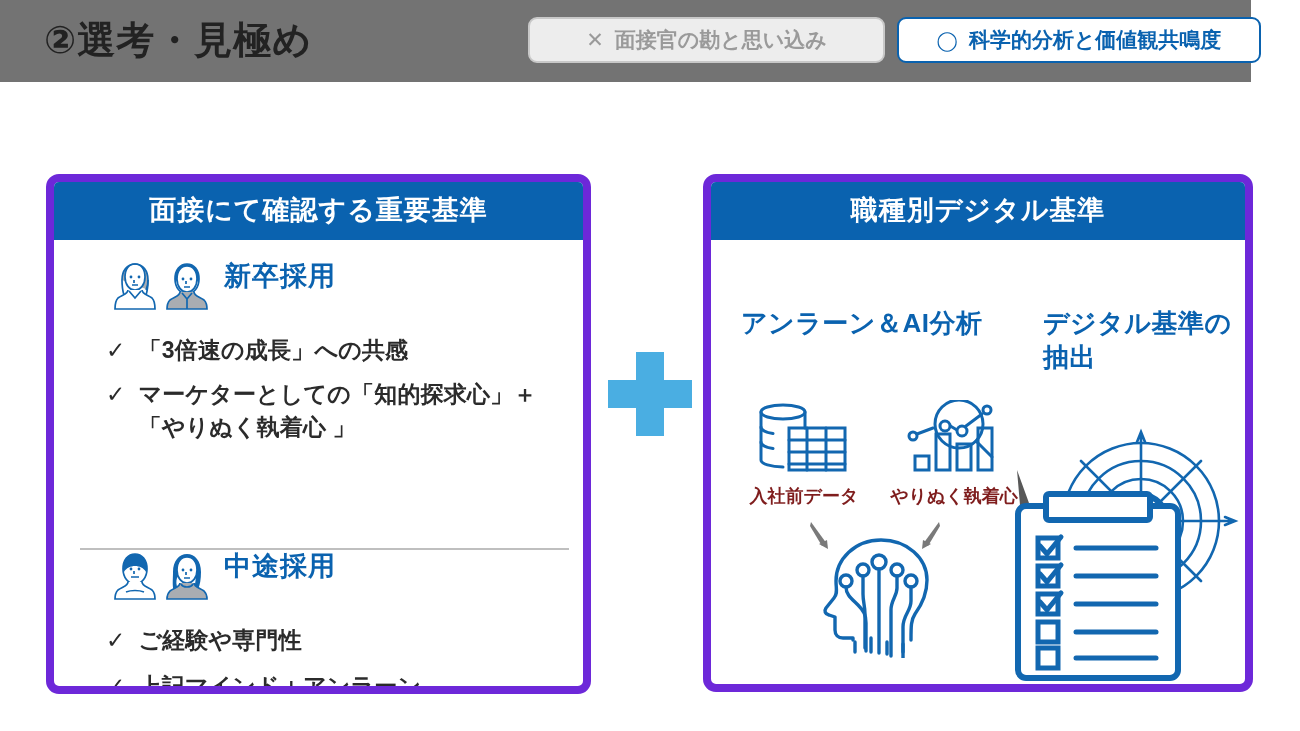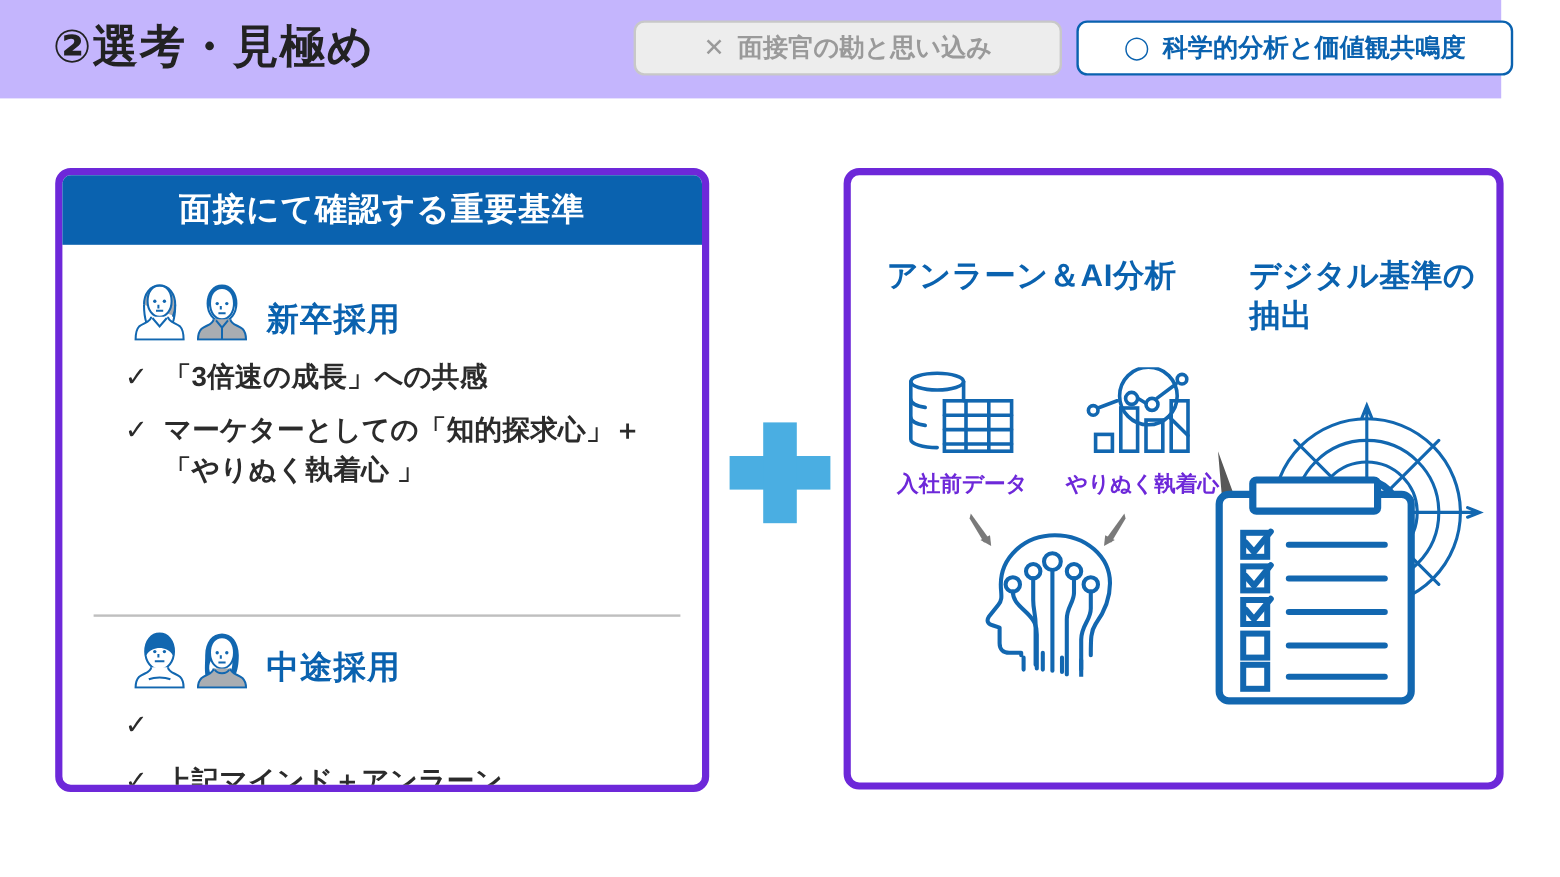--- a/index.html
+++ b/index.html
@@ -7,21 +7,21 @@
     width:1300px;height:731px;
     background:#ffffff;
     font-family:"Liberation Sans","DejaVu Sans",sans-serif;
     overflow:hidden;
     position:relative;
   }
 
   
   .header-bar{
     position:absolute;left:0;top:0;width:1251px;height:82px;
-    background:#c4b5fd;
+    background:#737373;
   }
   .header-title{
     position:absolute;left:44px;top:12px;
     font-size:38px;font-weight:bold;color:#222222;
     letter-spacing:1px;line-height:56px;
     white-space:nowrap;
   }
   .badge{
     position:absolute;top:17px;height:46px;
     border-radius:9px;box-sizing:border-box;
@@ -35,40 +35,41 @@
   .badge-on{
     left:897px;width:364px;
     border:2.5px solid #0a62af;background:#ffffff;color:#0a62af;
   }
   .badge .mark{font-size:21px;margin-right:11px;font-weight:bold;display:inline-block;}
   .badge-on .mark{font-size:19px;}
 
   
   .card{
     position:absolute;
-    border:6px solid #6d28d9;
+    border:8px solid #6d28d9;
     border-radius:13px;
     background:#ffffff;
     box-sizing:border-box;
     overflow:hidden;
+    margin-top:34px;
   }
   .card-left{left:46px;top:140px;width:545px;height:520px;}
   .card-right{left:703px;top:140px;width:550px;height:518px;}
   .card-head{
     background:#0a62af;color:#ffffff;
     font-size:27px;font-weight:bold;letter-spacing:1px;
     height:60px;display:flex;align-items:center;justify-content:center;
     margin:-2px -2px 0 -2px;
   }
   .card-body{position:relative;height:100%;}
 
   
   .section{position:absolute;left:0;width:100%;}
   .sec-head{
-    display:flex;align-items:flex-end;
+    display:flex;align-items:flex-start;
     height:62px;padding-left:58px;
   }
   .sec-title{
     font-size:27px;font-weight:bold;color:#0a62af;
     margin-left:14px;letter-spacing:1px;
   }
   .bullet{
     display:flex;align-items:flex-start;
     font-size:23px;font-weight:bold;color:#2b2b2b;
     padding-left:52px;line-height:33px;
@@ -101,21 +102,21 @@
   .r-col-title{
     position:absolute;font-size:26px;font-weight:bold;color:#0a62af;
     line-height:34px;letter-spacing:0.5px;
   }
   .r-title-a{left:10px;top:0;width:280px;}
   .r-title-b{left:312px;top:0;width:210px;}
 
   .data-icons{position:absolute;left:18px;top:160px;width:300px;display:flex;}
   .data-item{width:150px;text-align:center;}
   .data-item .lbl{
-    font-size:18px;font-weight:bold;color:#6d28d9;margin-top:2px;
+    font-size:18px;font-weight:bold;color:#7f1d1d;margin-top:2px;
     letter-spacing:0px;
   }
   .brain-wrap{position:absolute;left:78px;top:278px;}
   .gray-arrow{position:absolute;left:300px;top:230px;}
   .target-wrap{position:absolute;left:330px;top:186px;}
   .clip-wrap{position:absolute;left:295px;top:248px;}
 </style>
 </head>
 <body>
 
@@ -209,36 +210,38 @@
               <path d="M16 35c0 4-6 5-10 8-2 2-3 5-3 8h40c0-3-1-6-3-8-4-3-10-4-10-8" fill="#a9adb2"></path>
               <path d="M17 36c2 4 10 4 12 0"></path>
             </g>
           </svg>
         </span>
         <span class="sec-title">中途採用</span>
       </div>
 
       <div class="bullet" style="margin-top:14px;">
         <span class="check">✓</span>
+        <span>ご経験や専門性</span>
       </div>
       <div class="bullet" style="margin-top:13px;">
         <span class="check">✓</span>
         <span>上記マインド＋アンラーン</span>
       </div>
     </div>
 
   </div>
 </div>
 
 <div class="plus">
   <i class="h"></i>
     <i class="v"></i>
 </div>
 
 <div class="card card-right">
+  <div class="card-head">職種別デジタル基準</div>
   <div class="card-body">
 
     <div class="r-head-row">
       <div class="r-col-title r-title-a">アンラーン＆AI分析</div>
       <div class="r-col-title r-title-b">デジタル基準の抽出</div>
     </div>
 
     <div class="data-icons">
 
       <div class="data-item">

